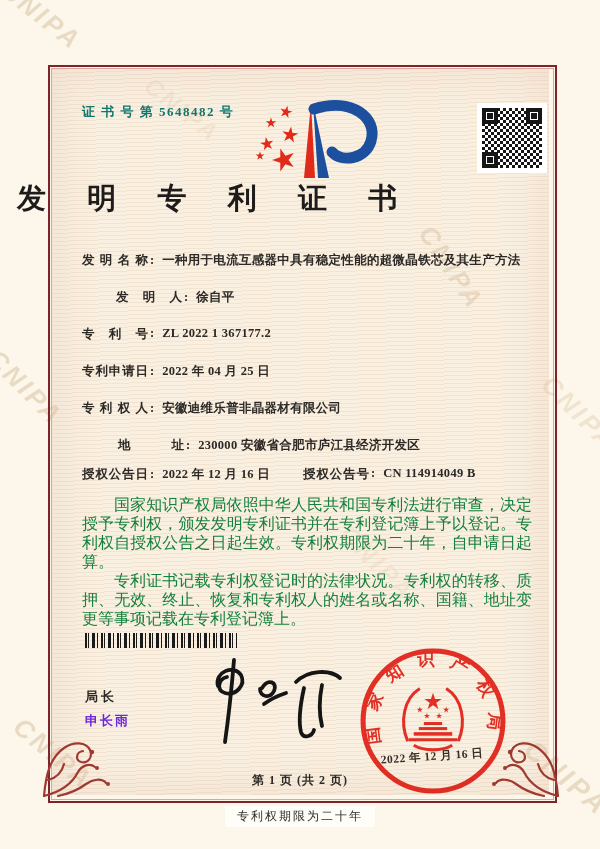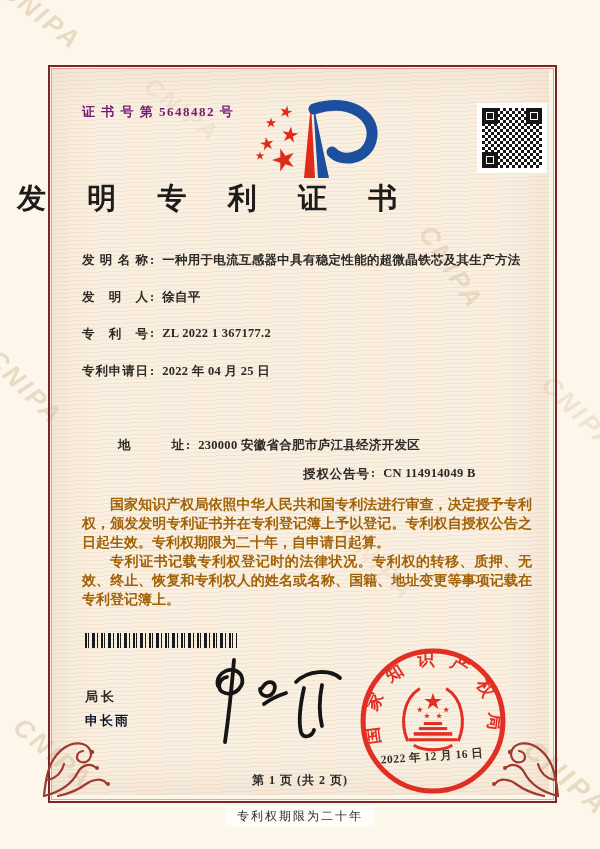--- a/index.html
+++ b/index.html
@@ -25,21 +25,21 @@
     border:2px solid #7c2428;
   }
   .frame::after{
     content:""; position:absolute; inset:1px; border:1px solid #d9a59d;
   }
   .flourish{position:absolute; width:80px; height:80px; z-index:3;}
   .fl-bl{left:38px; top:722px;}
   .fl-br{left:484px; top:722px; transform:scaleX(-1);}
   .certno{
     position:absolute; left:82px; top:103px; z-index:4;
-    font-size:13px; letter-spacing:1.5px; font-weight:600; color:#701a75;
+    font-size:13px; letter-spacing:1.5px; font-weight:600; color:#0f766e;
   }
   .logo{position:absolute; left:238px; top:96px; width:170px; height:86px; z-index:4;}
   .qr{
     position:absolute; left:477px; top:103px; width:70px; height:70px; z-index:4;
     background:#ffffff;
   }
   .qr .mods{
     position:absolute; inset:5px;
     background-image:repeating-conic-gradient(#161616 0% 25%, rgba(0,0,0,0) 0% 50%);
     background-size:6px 6px;
@@ -52,33 +52,33 @@
     text-align:left; font-size:29px; font-weight:600; color:#1e1c1a;
     letter-spacing:17px; text-indent:17px;
   }
   .frow{position:absolute; left:82px; width:460px; z-index:4; font-size:12.5px; font-weight:600; color:#2c2926;}
   .flabel{display:inline-block; width:66px; text-align:justify; text-align-last:justify; vertical-align:top;}
   .fcolon{margin:0 8px 0 2px;}
   .fval{letter-spacing:.3px;}
   .grant2{position:absolute; left:221px; top:0;}
   .paras{
     position:absolute; left:82px; top:495px; width:450px; z-index:4;
-    font-size:14px; line-height:19px; text-align:justify; color:#a16207; font-weight:700;
+    font-size:16px; line-height:19px; text-align:justify; color:#15803d; font-weight:400;
   }
   .paras p{margin:0; text-indent:2em;}
   .barcode{
     position:absolute; left:85px; top:633px; width:152px; height:15px; z-index:4;
     background:repeating-linear-gradient(90deg,
       #1a1a1a 0 2px, rgba(0,0,0,0) 2px 3px,
       #1a1a1a 3px 4px, rgba(0,0,0,0) 4px 7px,
       #1a1a1a 7px 10px, rgba(0,0,0,0) 10px 12px,
       #1a1a1a 12px 13px, rgba(0,0,0,0) 13px 16px);
   }
   .sigrole{position:absolute; left:85px; top:688px; z-index:4; font-family:"Liberation Sans",sans-serif; font-size:13px; font-weight:700; letter-spacing:3px; color:#2b2825;}
-  .signame{position:absolute; left:85px; top:712px; z-index:4; font-family:"Liberation Sans",sans-serif; font-size:13px; font-weight:700; letter-spacing:2px; color:#0f172a;}
+  .signame{position:absolute; left:85px; top:712px; z-index:4; font-family:"Liberation Sans",sans-serif; font-size:13px; font-weight:700; letter-spacing:2px; color:#6d28d9;}
   .signature{position:absolute; left:188px; top:652px; width:160px; height:95px; z-index:5;}
   .seal{position:absolute; left:357px; top:645px; width:152px; height:152px; z-index:6; mix-blend-mode:multiply;}
   .sealdate{
     position:absolute; left:-4px; top:104px; width:158px; z-index:7;
     text-align:center; font-size:11.5px; font-weight:700; color:#38322c;
     letter-spacing:.5px; transform:rotate(-4deg);
   }
   .pageinfo{
     position:absolute; left:0; top:772px; width:600px; z-index:4;
     text-align:center; font-size:12px; letter-spacing:1px; color:#2c2926; font-weight:600;
@@ -158,33 +158,39 @@
     <div class="fp fp-bl">
         <div class="fpc"></div>
       </div>
   </div>
 
   <div class="title">发 明 专 利 证 书</div>
 
   <div class="frow" style="top:252px;">
     <span class="flabel">发明名称</span><span class="fcolon">:</span><span class="fval">一种用于电流互感器中具有稳定性能的超微晶铁芯及其生产方法</span>
   </div>
-  <div class="frow" style="top:289px;">
+  <div class="frow" style="top:289px;margin-left:34px;">
     <span class="flabel">发明人</span><span class="fcolon">:</span><span class="fval">徐自平</span>
   </div>
   <div class="frow" style="top:326px;">
     <span class="flabel">专利号</span><span class="fcolon">:</span><span class="fval">ZL 2022 1 367177.2</span>
   </div>
   <div class="frow" style="top:363px;">
     <span class="flabel">专利申请日</span><span class="fcolon">:</span><span class="fval">2022 年 04 月 25 日</span>
   </div>
+  <div class="frow" style="top:400px;">
+    <span class="flabel">专利权人</span><span class="fcolon">:</span><span class="fval">安徽迪维乐普非晶器材有限公司</span>
+  </div>
   <div class="frow" style="top:437px;margin-left:36px;">
     <span class="flabel">地址</span><span class="fcolon">:</span><span class="fval">230000 安徽省合肥市庐江县经济开发区</span>
   </div>
   <div class="frow" style="top:466px;">
+    <span>
+      <span class="flabel">授权公告日</span><span class="fcolon">:</span><span class="fval">2022 年 12 月 16 日</span>
+    </span>
     <span class="grant2">
       <span class="flabel">授权公告号</span><span class="fcolon">:</span><span class="fval">CN 114914049 B</span>
     </span>
   </div>
 
   <div class="paras">
     <p>国家知识产权局依照中华人民共和国专利法进行审查，决定授予专利权，颁发发明专利证书并在专利登记簿上予以登记。专利权自授权公告之日起生效。专利权期限为二十年，自申请日起算。</p>
     <p>专利证书记载专利权登记时的法律状况。专利权的转移、质押、无效、终止、恢复和专利权人的姓名或名称、国籍、地址变更等事项记载在专利登记簿上。</p>
   </div>
 

